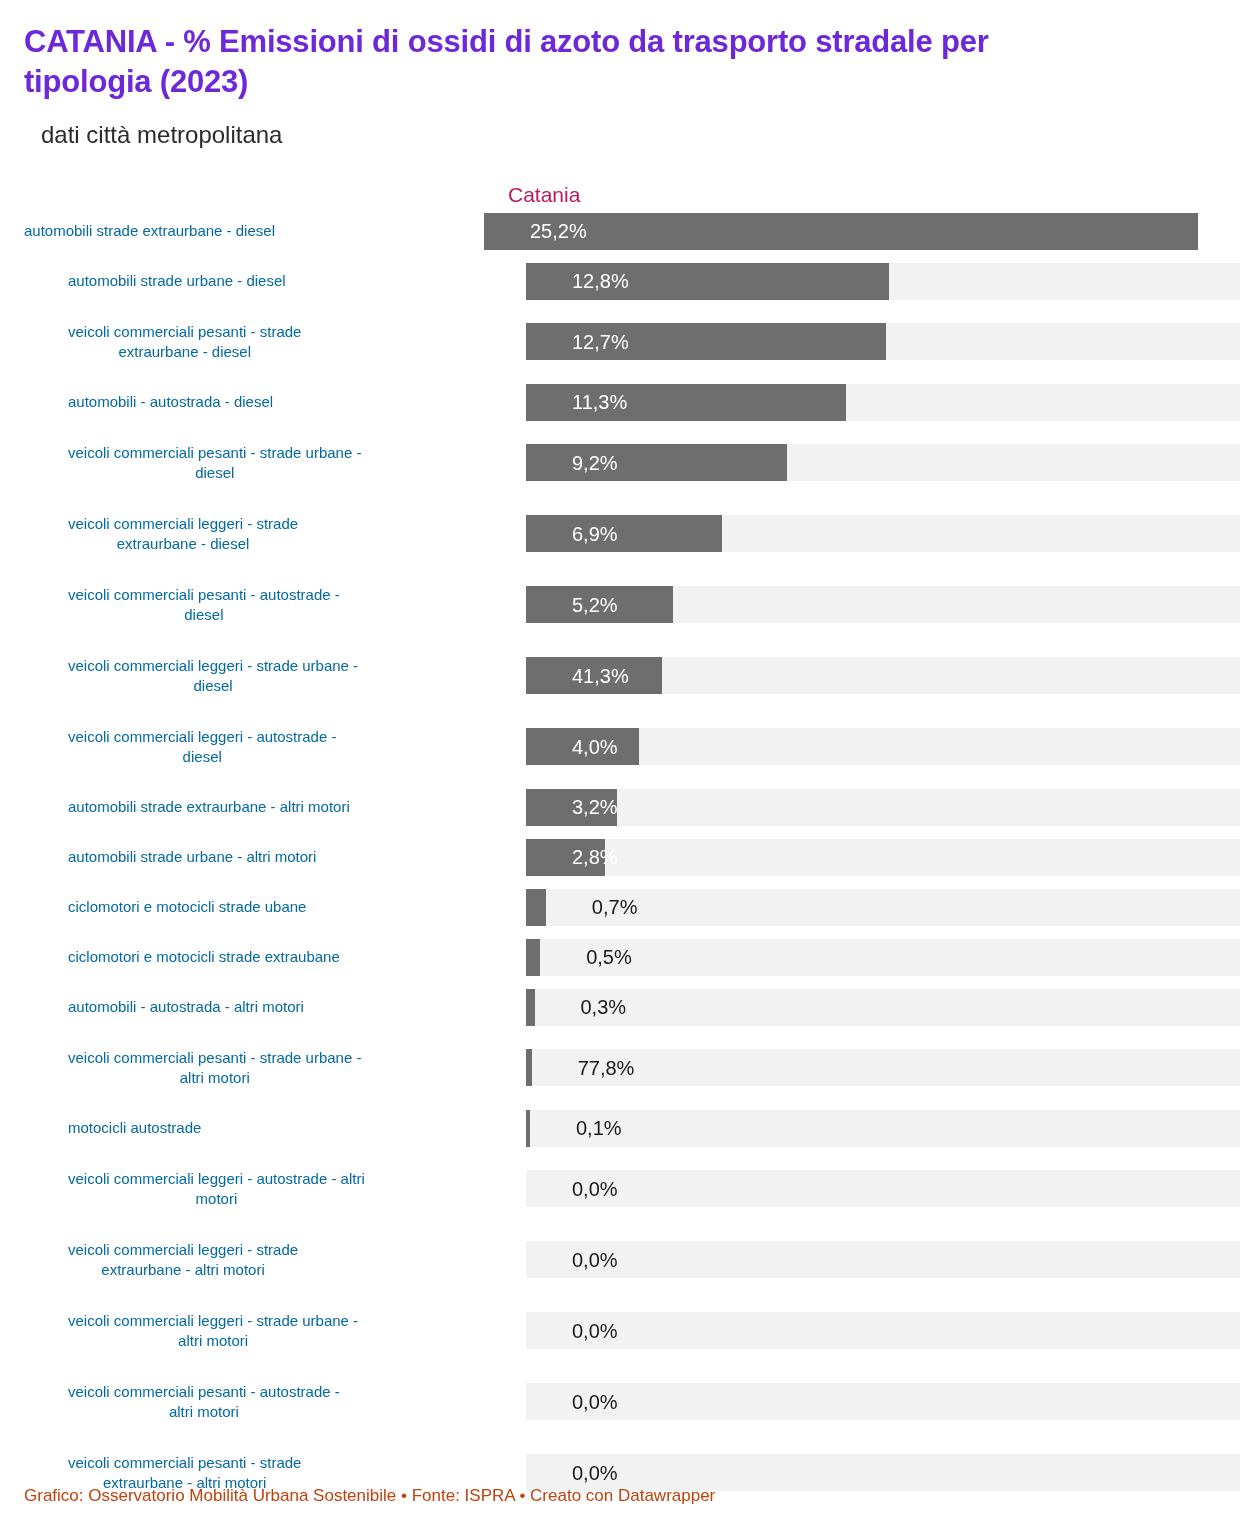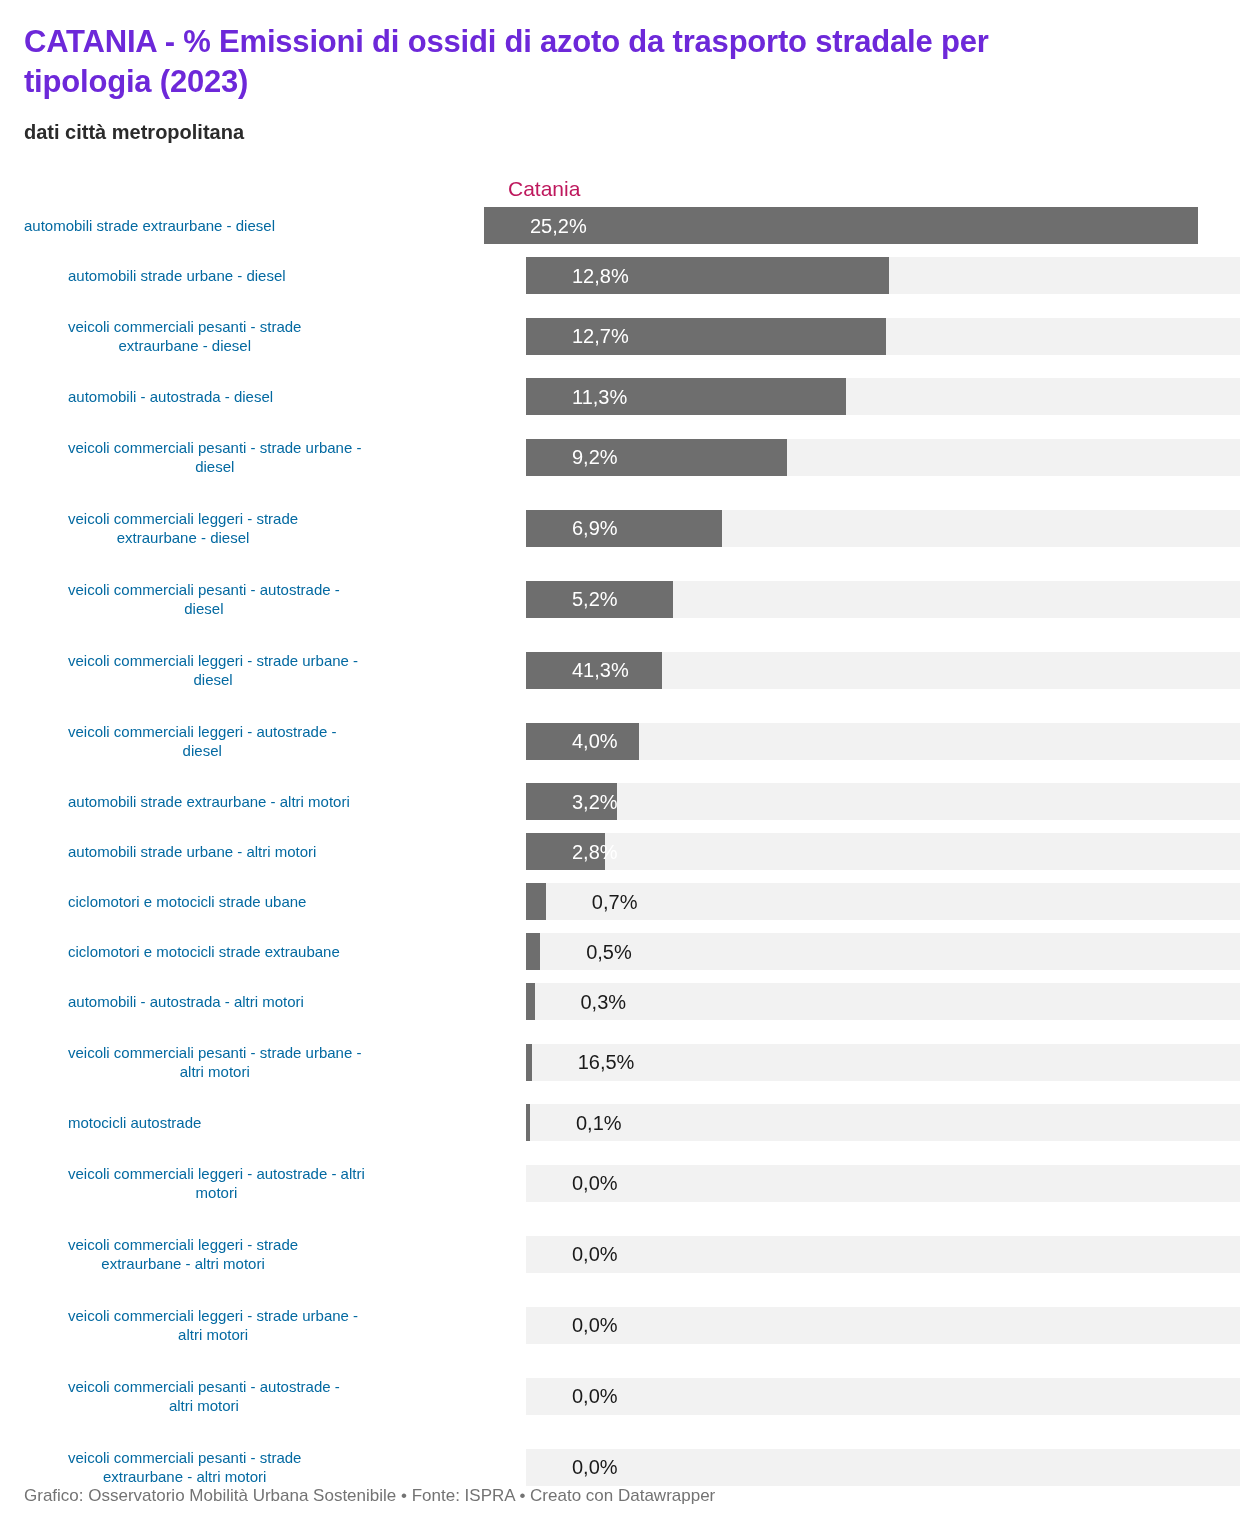--- a/index.html
+++ b/index.html
@@ -25,25 +25,25 @@
   .chart-title {
     font-size: 31px;
     font-weight: bold;
     line-height: 1.28;
     letter-spacing: -0.2px;
     color: #6d28d9;
     margin: 0;
     max-width: 1090px;
   }
   .chart-subtitle {
-    font-size: 20px;
-    font-weight: bold;
+    font-size: 24px;
+    font-weight: normal;
     line-height: 1.3;
     color: #2b2b2b;
-    margin: 18px 0 0 0;
+    margin: 18px 0 0 17px;
   }
 
   
   .col-header-row {
     position: relative;
     height: 34px;
     margin-top: 28px;
   }
   .col-header-label {
     position: absolute;
@@ -117,21 +117,21 @@
   .bar-row.two-line .row-label { min-height: 58px; text-align: center; }
 
   
   .chart-footer {
     position: absolute;
     left: 0;
     bottom: 0;
     width: 100%;
     padding: 0 24px 22px 24px;
     font-size: 17px;
-    color: #737373;
+    color: #c2410c;
     line-height: 1.4;
   }
 </style>
 </head>
 <body>
 
 <div class="chart-wrap">
 
   <div class="header">
     <h1 class="chart-title">CATANIA - % Emissioni di ossidi di azoto da trasporto stradale per tipologia (2023)</h1>
@@ -274,21 +274,21 @@
             <div class="bar-value outside" style="left: 18.5px;">0,3%</div>
           </div>
         </div>
       </div>
       <div class="bar-row two-line">
         <div class="row-label">veicoli commerciali pesanti - strade urbane -
 altri motori</div>
         <div class="track-cell">
           <div class="track">
             <div class="bar" style="width: 5.66667px;"></div>
-            <div class="bar-value outside" style="left: 15.6667px;">16,5%</div>
+            <div class="bar-value outside" style="left: 15.6667px;">77,8%</div>
           </div>
         </div>
       </div>
       <div class="bar-row">
         <div class="row-label">motocicli autostrade</div>
         <div class="track-cell">
           <div class="track">
             <div class="bar" style="width: 4px;"></div>
             <div class="bar-value outside" style="left: 14px;">0,1%</div>
           </div>

